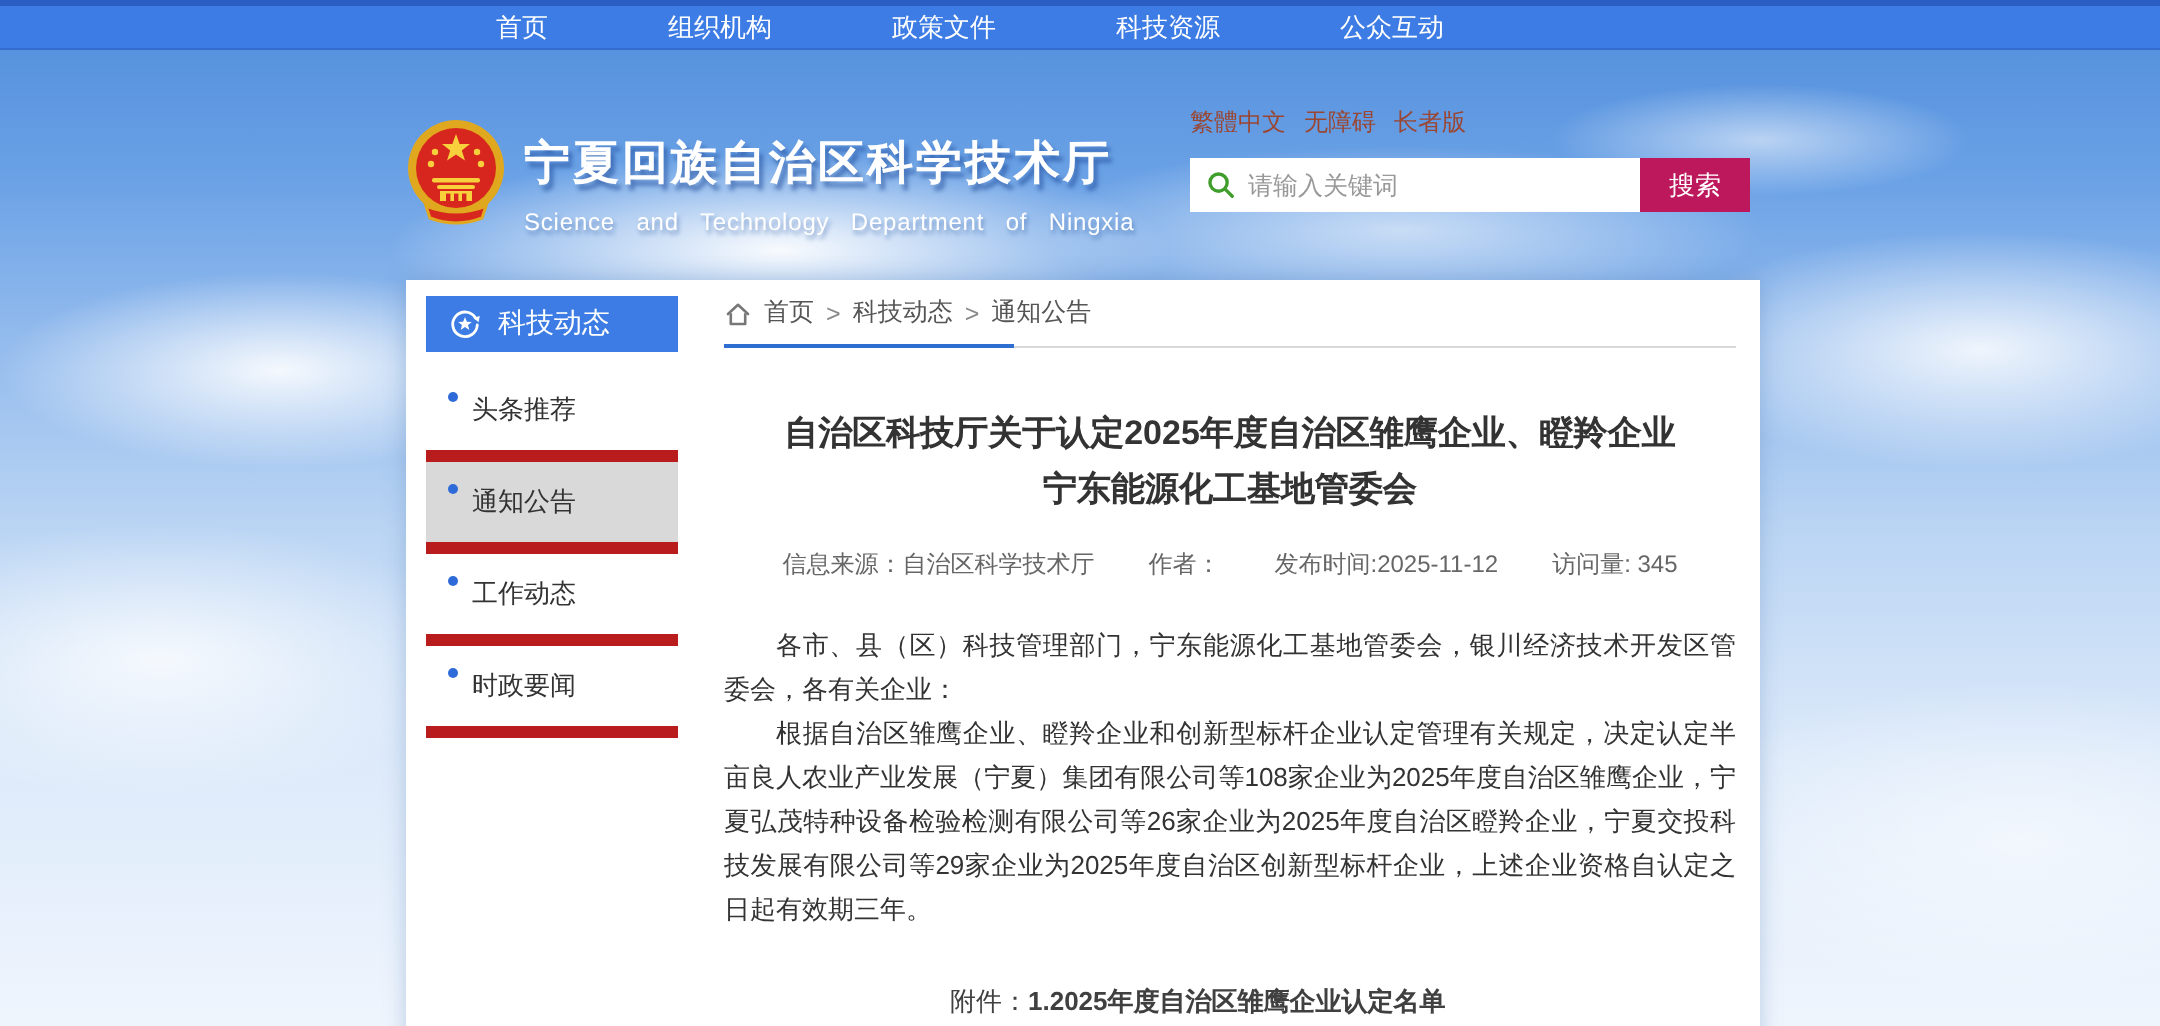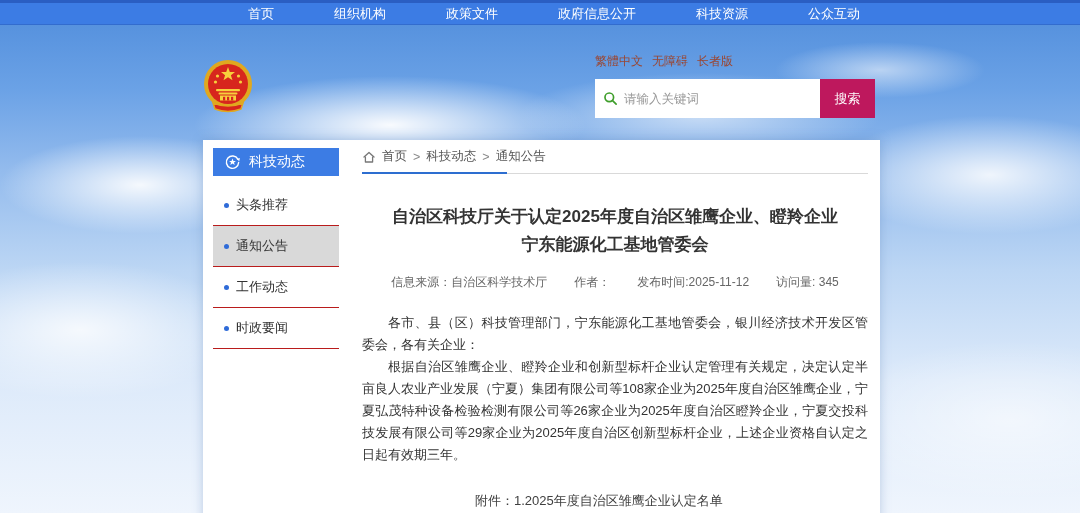--- a/index.html
+++ b/index.html
@@ -38,21 +38,21 @@
   }
   .site-subtitle{
     margin-top:7px; color:#fff; font-size:12px; letter-spacing:.4px; word-spacing:7px;
     text-shadow:1px 2px 2px rgba(25,70,150,.45); white-space:nowrap;
   }
   .header-right{ position:absolute; left:595px; top:27px; width:280px; }
   .header-meta{ display:flex; justify-content:space-between; align-items:center; font-size:12px; white-space:nowrap; }
   .date-text{ color:#d95b30; }
   .quick-links{ display:flex; gap:9px; }
   .quick-link{ color:#9a4632; text-decoration:none; cursor:pointer;text-align:center; }
-  .search-bar{ margin-top:9px; display:flex; height:39px; }
+  .search-bar{ margin-top:9px; display:flex; height:27px; }
   .search-input-wrap{ flex:1; background:#fff; display:flex; align-items:center; padding-left:8px; }
   .search-icon{ width:15px; height:15px; flex:none; }
   .search-input{ flex:1; min-width:0; border:none; outline:none; font-size:12.5px; padding:0 6px; color:#333;
     font-family:"Liberation Sans","DejaVu Sans",sans-serif; }
   .search-input::placeholder{ color:#999; }
   .search-button{ width:55px; border:none; background:#be185d; color:#fff; font-size:13px; cursor:pointer;
     font-family:"Liberation Sans","DejaVu Sans",sans-serif; }
   
   .content-wrapper{
     position:absolute; left:203px; top:140px; width:677px; height:434px;
@@ -61,21 +61,21 @@
   
   .sidebar{ width:146px; flex:none; padding:8px 10px 0 10px; }
   .sidebar-header{
     height:28px; background:#3c7ce4; color:#fff; font-size:14px;
     display:flex; align-items:center; gap:8px; padding-left:11px;
   }
   .sidebar-header-icon{ width:17px; height:17px; flex:none; }
   .sidebar-menu{ list-style:none; margin-top:9px; }
   .menu-item{
     position:relative; padding:11px 2px 11px 11px; font-size:13px; color:#333;
-    border-bottom:1px solid #b91c1c; cursor:pointer; display:flex; align-items:center;
+    border-bottom:6px solid #b91c1c; cursor:pointer; display:flex; align-items:flex-start;
   }
   .menu-item.active{ background:#d9d9d9; }
   .dot{ width:5px; height:5px; border-radius:50%; background:#2f6bd8; margin-right:7px; flex:none; }
   
   .main{ flex:1; min-width:0; padding:0 12px 20px 13px; }
   .breadcrumb-row{
     height:34px; display:flex; align-items:center; gap:6px;
     font-size:12.5px; color:#555; border-bottom:1px solid #d9d9d9; position:relative;
   }
   .breadcrumb-row::after{
@@ -86,33 +86,32 @@
   .crumb{ color:#555; text-decoration:none; cursor:pointer; }
   .crumbs .sep{ color:#888; }
   .article-title{ margin-top:29px; text-align:center; font-size:17px; font-weight:bold; color:#333; line-height:28px; }
   .article-meta{ margin-top:15px; text-align:center; font-size:12px; color:#666; }
   .meta-part + .meta-part{ margin-left:27px; }
   .article-body{ margin-top:21px; font-size:13px; color:#333; line-height:22px; }
   .body-para{ text-indent:2em; text-align:justify; }
   .attachments{ margin-top:24px; padding-left:113px; font-size:13px; color:#404040; line-height:22px; display:flex; }
   .att-label{ flex:none; }
   .att-list{ display:flex; flex-direction:column; }
-  .att-item{ color:#404040; text-decoration:none; cursor:pointer; }
+  .att-item{ color:#404040; text-decoration:none; cursor:pointer;font-weight:bold; }
 </style>
 </head>
 <body>
 
 <div class="top-edge"></div>
 
 <nav class="top-nav">
 
 <a class="nav-item">首页</a>
     <a class="nav-item">组织机构</a>
     <a class="nav-item">政策文件</a>
-    <a class="nav-item">政府信息公开</a>
     <a class="nav-item">科技资源</a>
     <a class="nav-item">公众互动</a>
   </nav>
 
 <header class="site-header">
   <span class="emblem">
     <svg viewBox="0 0 50 54" width="50" height="54">
       <circle cx="25" cy="25" r="24" fill="#e0a81f"></circle>
       <circle cx="25" cy="25" r="20" fill="#d7261d"></circle>
       <polygon fill="#f7d03c" points="25,8 26.8,13 32,13 27.9,16.2 29.5,21.2 25,18.2 20.5,21.2 22.1,16.2 18,13 23.2,13"></polygon>
@@ -122,20 +121,24 @@
       <circle cx="37.5" cy="23" r="1.6" fill="#f7d03c"></circle>
       <rect x="13" y="30" width="24" height="2.2" rx="1" fill="#f7d03c"></rect>
       <rect x="15.5" y="33.5" width="19" height="2" rx="1" fill="#f7d03c"></rect>
       <rect x="17" y="36.5" width="16" height="5" fill="#f7d03c"></rect>
       <rect x="20" y="37.8" width="2.2" height="3.7" fill="#d7261d"></rect>
       <rect x="24" y="37.8" width="2.2" height="3.7" fill="#d7261d"></rect>
       <rect x="28" y="37.8" width="2.2" height="3.7" fill="#d7261d"></rect>
       <path d="M10 44 Q25 50 40 44 L38 50 Q25 55 12 50 Z" fill="#d7261d" stroke="#e0a81f" stroke-width="1.5"></path>
     </svg>
   </span>
+  <div class="brand-text">
+    <div class="site-title">宁夏回族自治区科学技术厅</div>
+    <div class="site-subtitle">Science and Technology Department of Ningxia</div>
+  </div>
   <div class="header-right">
     <div class="header-meta">
       <span class="quick-links">
 
       <a class="quick-link">繁體中文</a>
           <a class="quick-link">无障碍</a>
           <a class="quick-link">长者版</a>
         </span>
     </div>
     <div class="search-bar">

